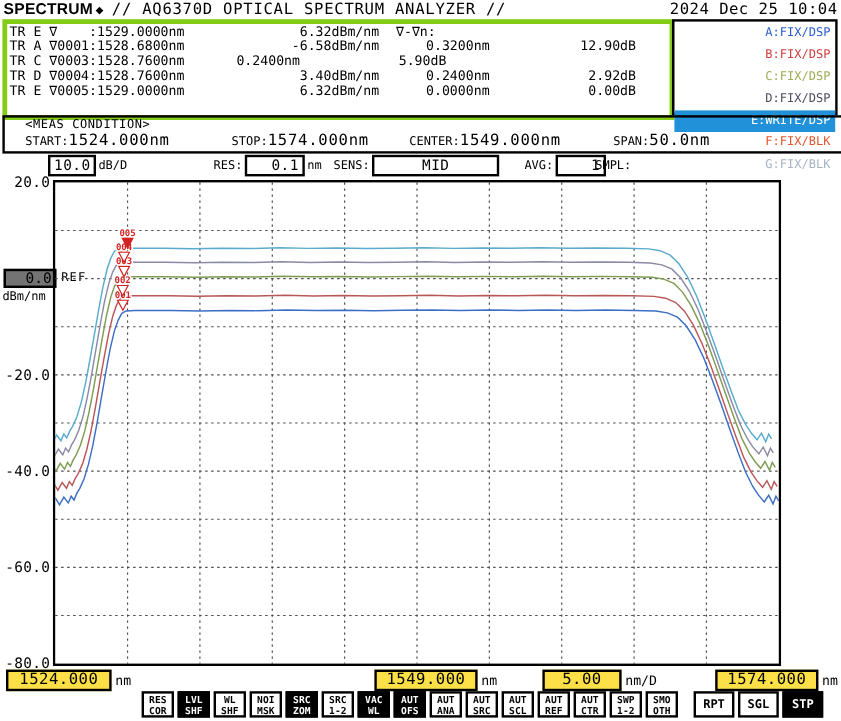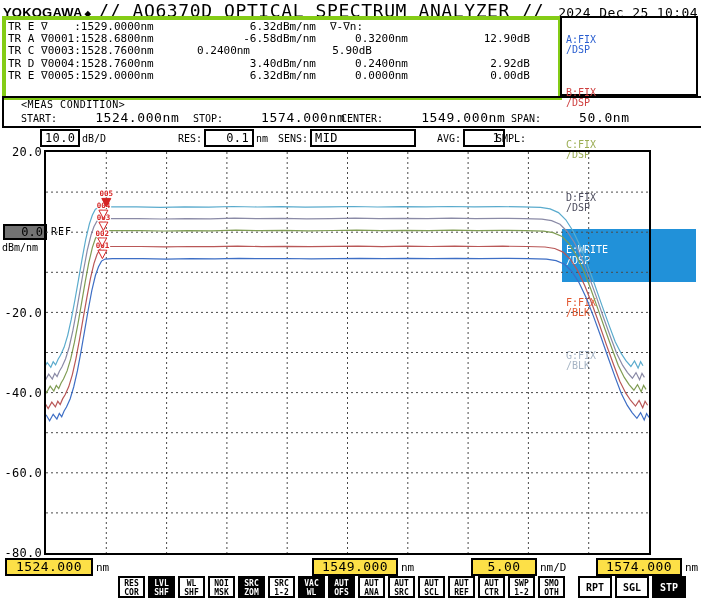--- a/index.html
+++ b/index.html
@@ -4,41 +4,41 @@
 <style>
   html,body{margin:0;padding:0;background:#e8e8e8;}
   #screen{
     position:relative;width:701px;height:601px;background:#ffffff;
     font-family:"DejaVu Sans Mono",monospace;color:#000;overflow:hidden;
   }
   
   .titlebar{position:absolute;left:3px;top:0;width:695px;height:14px;display:flex;align-items:baseline;}
   .brand{font-family:"Liberation Sans",sans-serif;font-weight:bold;font-size:13px;letter-spacing:0.2px;}
   .brand-diamond{font-size:11px;margin:0 7px 0 2px;}
-  .main-title{font-size:18px;letter-spacing:0.6px;white-space:pre;text-align:center;}
+  .main-title{font-size:13px;letter-spacing:0.6px;white-space:pre;text-align:center;}
   .datetime{margin-left:auto;font-size:13px;letter-spacing:0.4px;}
   
   .trace-table{position:absolute;left:2px;top:16px;width:548px;height:74px;border:4px solid #84cc16;
     padding:1px 2px;font-size:11px;line-height:12.2px;}
   .tt-row{display:flex;white-space:pre;}
   .tt-c1{width:150px;text-align:left;}
   .tt-c2{width:158px;text-align:right;}
   .tt-c3{width:92px;text-align:right;}
   .tt-c4{width:122px;text-align:right;}
   .tt-dh{width:92px;text-align:left;padding-left:14px;}
   
   .status-panel{position:absolute;left:560px;top:16px;width:134px;height:74px;border:2px solid #000;
     padding:1px 0;font-size:10px;line-height:10.3px;}
-  .st-row{display:flex;justify-content:flex-end;padding:16px 4px;flex-direction:column;}
+  .st-row{display:flex;justify-content:flex-end;padding:4px 4px;}
   .st-row.active{color:#fff;}
   
   .meas-box{position:absolute;left:2px;top:96px;width:688px;height:26px;border:2px solid #000;padding:1px 17px;}
   .meas-title{font-size:10px;letter-spacing:0.5px;}
   .meas-fields{display:flex;align-items:baseline;margin-top:0px;}
-  .mf{display:flex;align-items:baseline;gap:38px;}
+  .mf{display:flex;align-items:baseline;}
   .mf-label{font-size:10px;}
   .mf-value{font-size:13px;letter-spacing:0.6px;}
   .mf1{width:172px;}.mf2{width:148px;}.mf3{width:170px;}
   
   .sgroup{position:absolute;top:129px;display:flex;align-items:center;height:18px;}
   .slabel{font-size:10px;margin-right:2px;}
   .sunit{font-size:10px;margin-left:2px;}
   .vbox{border:2px solid #000;height:14px;font-size:12px;line-height:14px;padding:0 3px;text-align:right;letter-spacing:0.4px;background:#fff;}
   
   .plot-svg{position:absolute;left:44px;top:150px;width:607px;height:405px;}
@@ -58,21 +58,21 @@
   .skey.active{background:#000;color:#fff;}
   .skey.wide{width:30px;font-size:10px;line-height:18px;}
   .skey.first-wide{margin-left:10px;}
 </style>
 </head>
 <body>
 
 <div id="screen">
 
   <div class="titlebar">
-    <span class="brand">YOKOGAWA</span>
+    <span class="brand">SPECTRUM</span>
     <span class="brand-diamond">◆</span>
     <span class="main-title">// AQ6370D OPTICAL SPECTRUM ANALYZER //</span>
     <span class="datetime">2024 Dec 25 10:04</span>
   </div>
 
   <div class="trace-table">
       <div class="tt-row"><span class="tt-c1">TR E ∇    :1529.0000nm</span><span class="tt-c2">6.32dBm/nm</span><span class="tt-dh">∇-∇n:</span></div>
       <div class="tt-row"><span class="tt-c1">TR A ∇0001:1528.6800nm</span><span class="tt-c2">-6.58dBm/nm</span><span class="tt-c3">0.3200nm</span><span class="tt-c4">12.90dB</span></div>
       <div class="tt-row"><span class="tt-c1">TR C ∇0003:1528.7600nm</span><span class="tt-c3">0.2400nm</span><span class="tt-c4">5.90dB</span></div>
       <div class="tt-row"><span class="tt-c1">TR D ∇0004:1528.7600nm</span><span class="tt-c2">3.40dBm/nm</span><span class="tt-c3">0.2400nm</span><span class="tt-c4">2.92dB</span></div>
@@ -136,21 +136,21 @@
     <span class="vbox" style="width:30px;">10.0</span>
     <span class="sunit">dB/D</span>
   </div>
   <div class="sgroup" style="left:178px;">
     <span class="slabel">RES:</span>
     <span class="vbox" style="width:40px;">0.1</span>
     <span class="sunit">nm</span>
   </div>
   <div class="sgroup" style="left:278px;">
     <span class="slabel">SENS:</span>
-    <span class="vbox" style="width:96px;text-align:left;">MID</span>
+    <span class="vbox" style="width:96px;text-align:center;">MID</span>
   </div>
   <div class="sgroup" style="left:437px;">
     <span class="slabel">AVG:</span>
     <span class="vbox" style="width:32px;">1</span>
   </div>
   <div class="sgroup" style="left:496px;">
     <span class="slabel">SMPL:</span>
   </div>
 
   <div id="yticks">
@@ -212,21 +212,21 @@
 
   <div class="xaxis-item" style="left:5px;">
     <span class="xbox" style="width:80px;">1524.000</span>
     <span class="xunit">nm</span>
   </div>
   <div class="xaxis-item" style="left:312px;">
     <span class="xbox" style="width:78px;">1549.000</span>
     <span class="xunit">nm</span>
   </div>
   <div class="xaxis-item" style="left:452px;">
-    <span class="xbox" style="width:58px;margin-left:19px;">5.00</span>
+    <span class="xbox" style="width:58px;">5.00</span>
     <span class="xunit">nm/D</span>
   </div>
   <div class="xaxis-item" style="left:596px;">
     <span class="xbox" style="width:78px;">1574.000</span>
     <span class="xunit">nm</span>
   </div>
 
   <div class="softkeys">
       <div class="skey">
         <div>RES</div>

